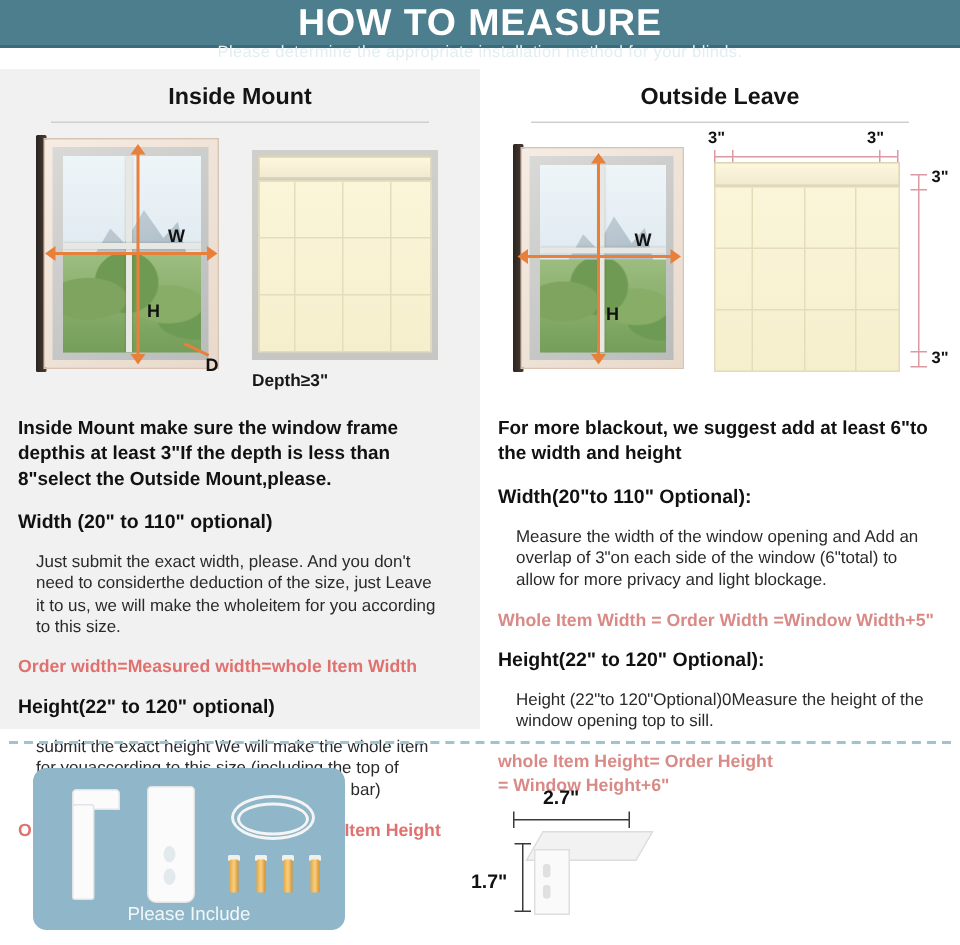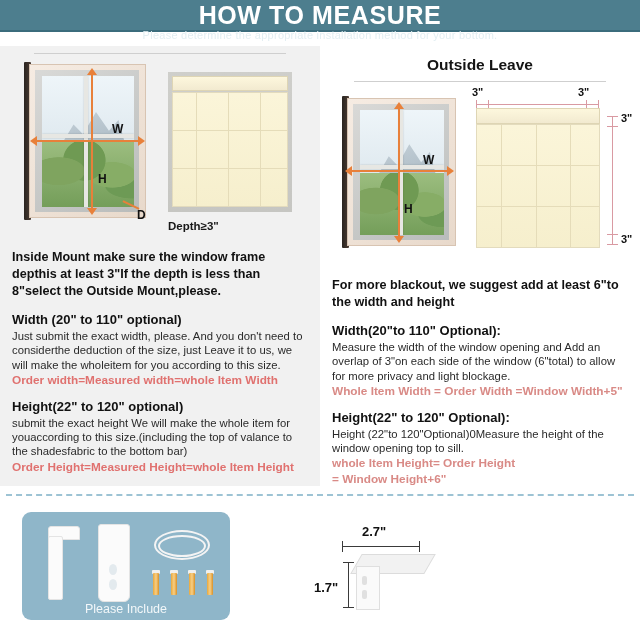--- a/index.html
+++ b/index.html
@@ -88,21 +88,21 @@
 
   
   .dimline{position:absolute;background:#d99aa2;}
   .dimtxt{position:absolute;font-weight:bold;font-size:11px;color:#111;}
   .tick{position:absolute;background:#d99aa2;}
 
   
   .body{padding:0 12px;box-sizing:border-box;}
   .lead{font-weight:bold;font-size:12.6px;line-height:17px;color:#111;margin:0 0 11px 0;}
   .h3{font-weight:bold;font-size:13px;line-height:17px;color:#111;margin:0 0 1px 0;}
-  .p{font-size:11.3px;line-height:14.3px;color:#2a2a2a;margin:0;}
+  .p{font-size:11.3px;line-height:14.3px;color:#2a2a2a;margin:12px;}
   .red{color:#e0716f;font-weight:bold;font-size:11.8px;line-height:15px;margin:1px 0 0 0;}
   .redr{color:#d98a86;font-weight:bold;font-size:11.8px;line-height:15px;margin:1px 0 0 0;}
   .gap{height:10px;}
 
   
   .dash{position:absolute;left:6px;top:494px;width:628px;height:0;
     border-top:2px dashed #9dc3d4;}
   .pers{
     position:absolute;left:274px;top:483px;
     background:#f5a33c;color:#fff;border-radius:9px;
@@ -128,24 +128,25 @@
   .acc h4{margin:0;font-size:12.3px;font-weight:bold;color:#111;}
   .acc p{margin:0;font-size:11.2px;line-height:14px;color:#2d2d2d;}
 </style>
 </head>
 <body>
 
 <div class="page">
 
   <div class="header">
     <h1>HOW TO MEASURE</h1>
-    <span class="sub">Please determine the appropriate installation method for your bottom.</span>
+    <span class="sub">Please determine the appropriate installation method for your blinds.</span>
   </div>
 
   <div class="colL">
+    <div class="colTitle">Inside Mount</div>
     <div class="rule"></div>
 
     <div class="illus">
 
       <div class="win" style="left:24px;top:8px;width:122px;height:158px;">
         <div class="edge"></div>
         <div class="outer"></div>
         <div class="inner">
           <div class="glass">
             <div class="sky"></div>

